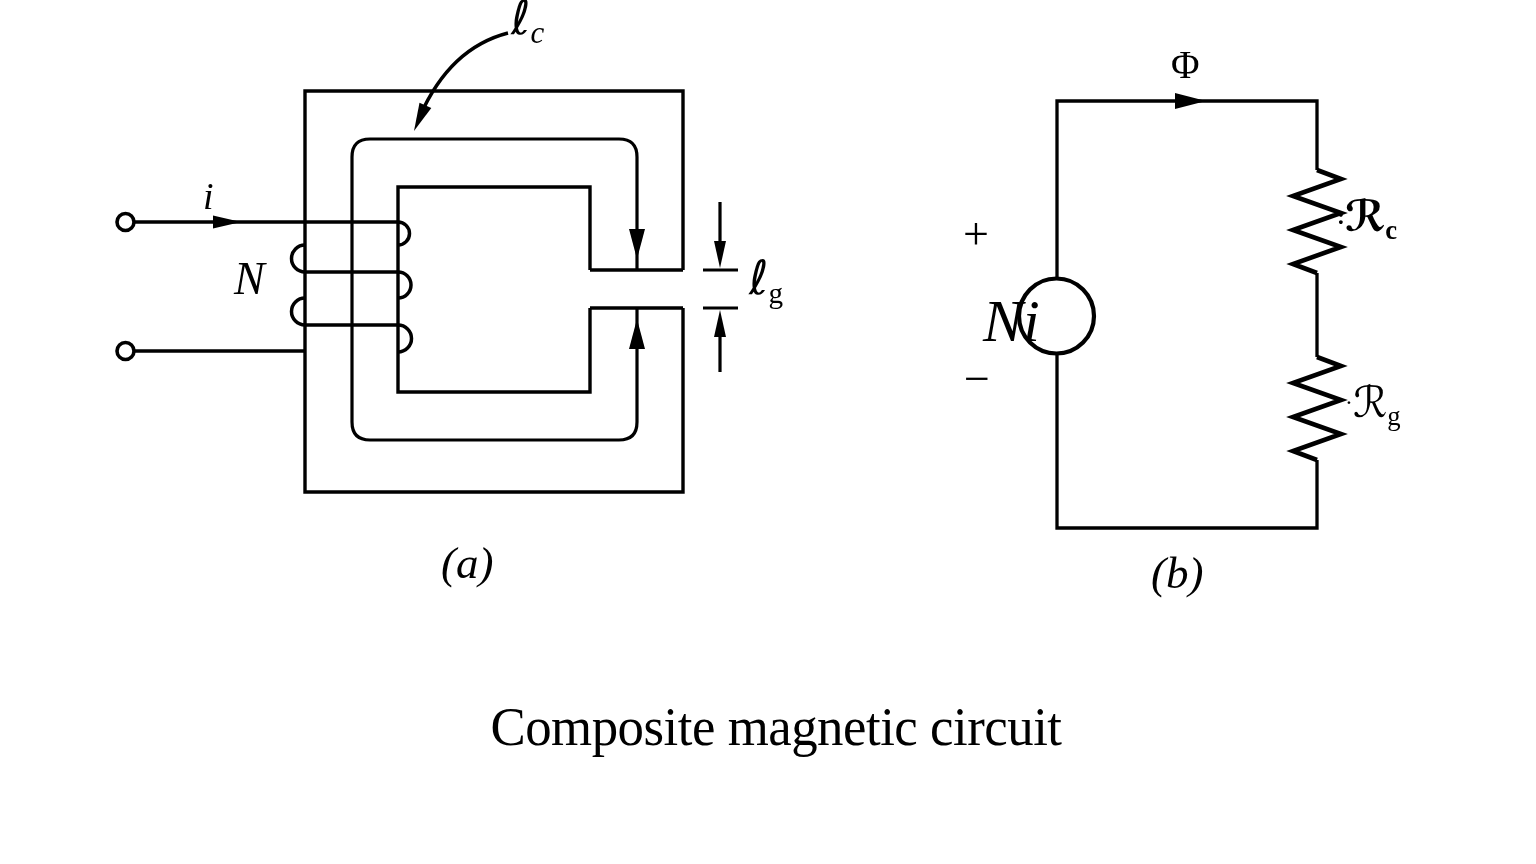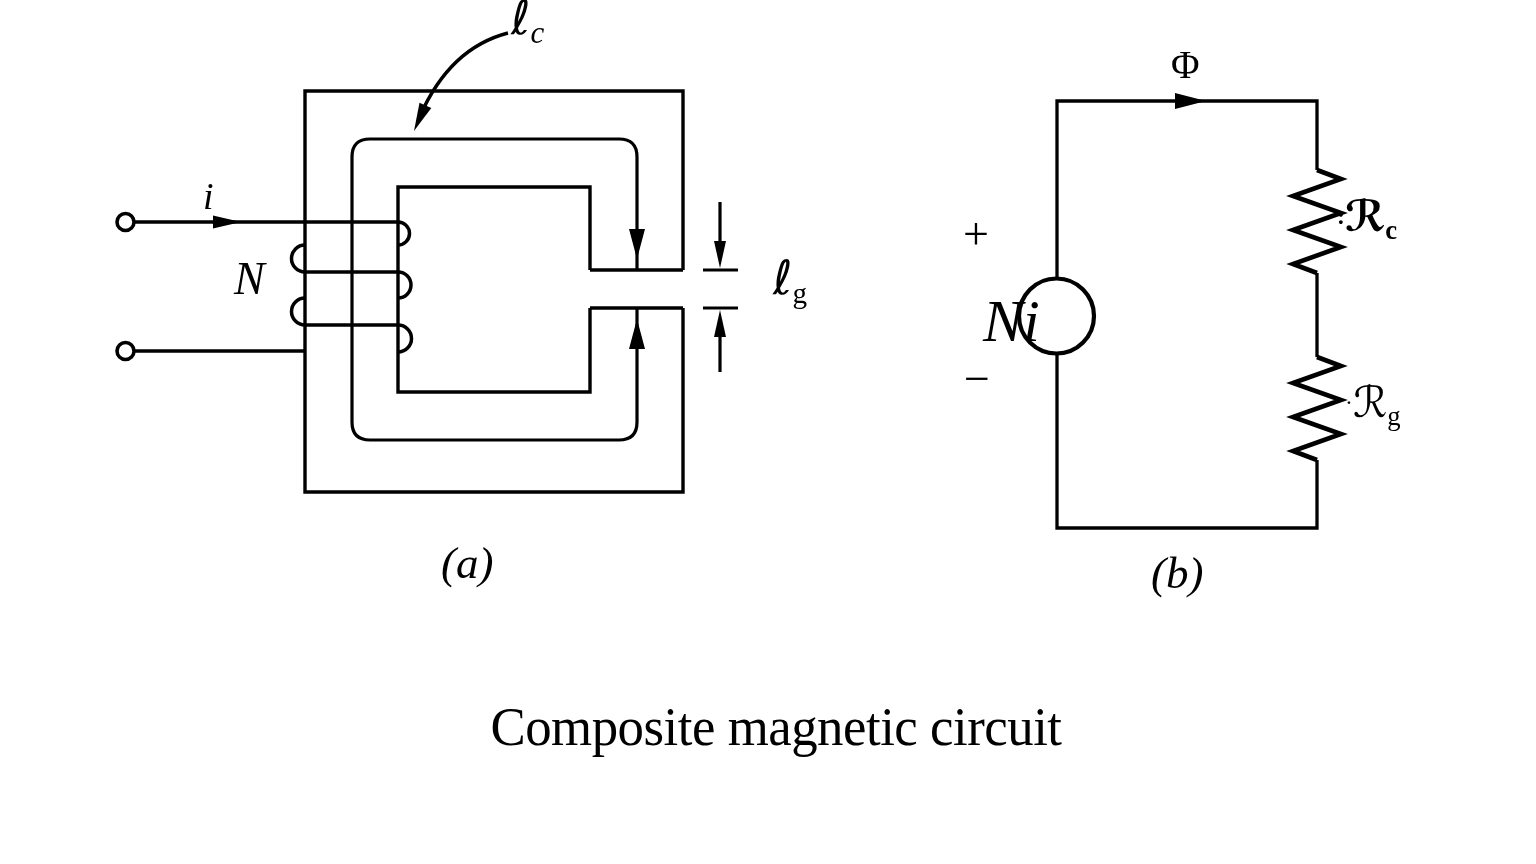--- a/index.html
+++ b/index.html
@@ -49,21 +49,21 @@
   }
   .flourish {
     font-size: 0.55em;
     font-style: normal;
     vertical-align: 0.28em;
     letter-spacing: 0;
   }
   #lbl-i       { left: 203px; top: 177px; font-size: 38px; }
   #lbl-N       { left: 234px; top: 256px; font-size: 46px; }
   #lbl-lc      { left: 511px; top: -6px;  font-size: 47px; }
-  #lbl-lg      { left: 749px; top: 254px; font-size: 47px; margin-left: 24px; }
+  #lbl-lg      { left: 749px; top: 254px; font-size: 47px; }
   #lbl-a-tag   { left: 441px; top: 541px; font-size: 45px; }
   #lbl-phi     { left: 1171px; top: 45px; font-size: 39px; font-style: normal; }
   #lbl-plus    { left: 963px; top: 211px; font-size: 46px; }
   #lbl-Ni      { left: 943px; top: 291px; font-size: 60px; margin-left: 40px; }
   #lbl-minus   { left: 964px; top: 356px; font-size: 46px; }
   #lbl-Rc      { left: 1337px; top: 195px; font-size: 43px; font-weight: bold; }
   #lbl-Rg      { left: 1345px; top: 381px; font-size: 43px; }
   #lbl-b-tag   { left: 1151px; top: 551px; font-size: 45px; }
   #caption {
     left: 8px;

